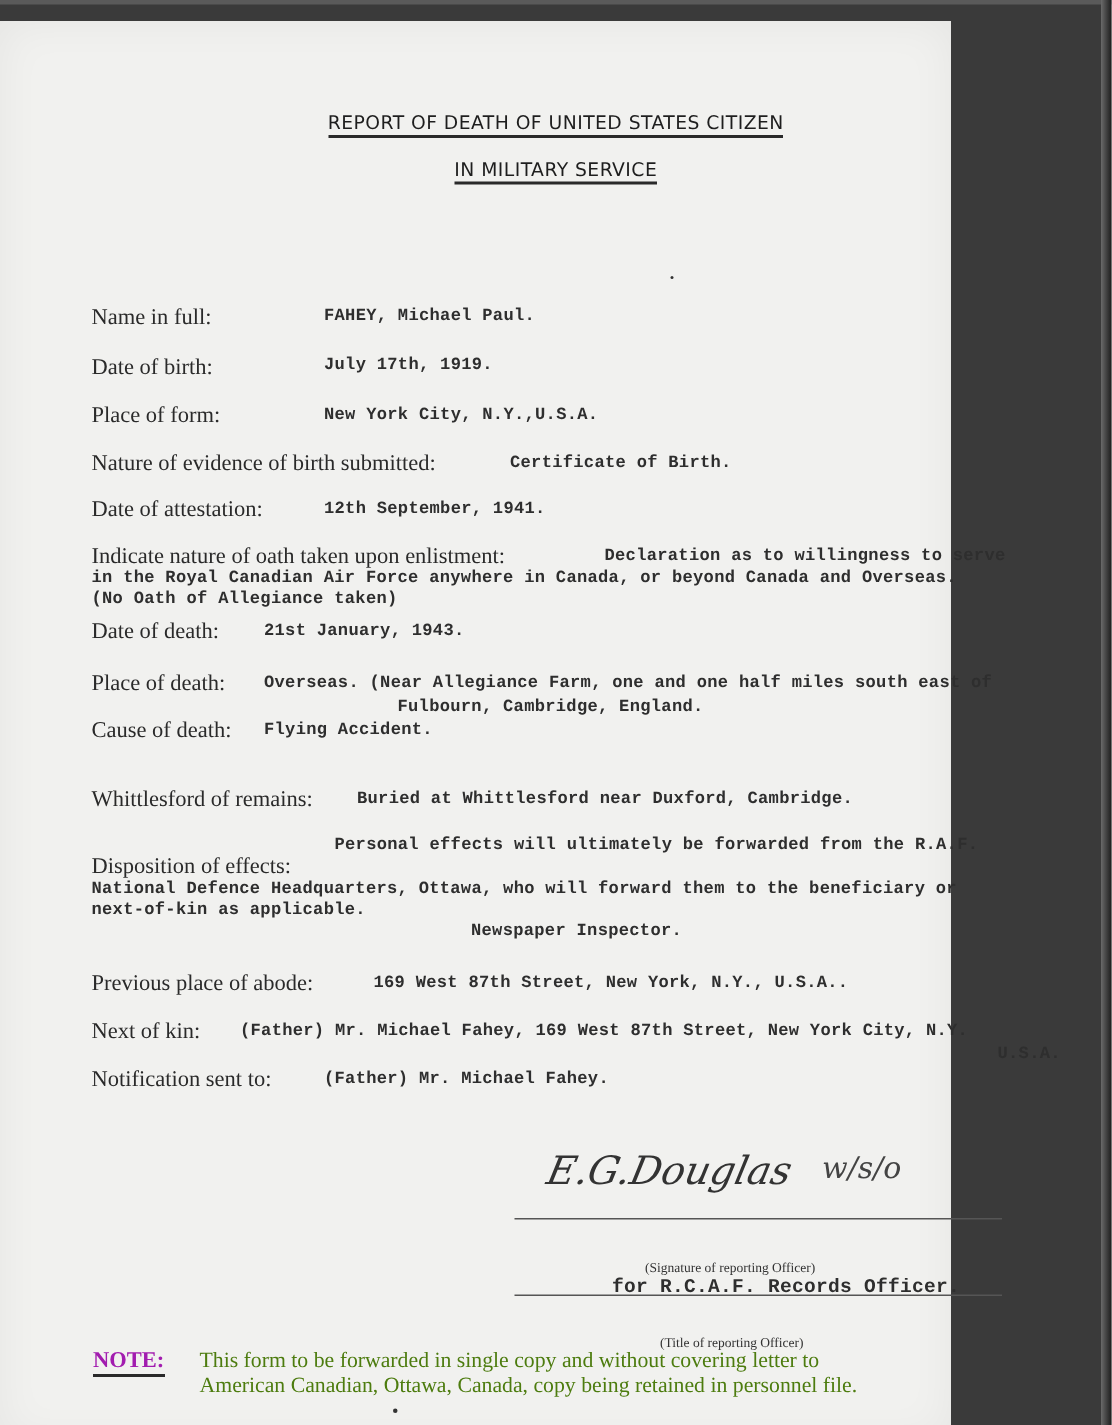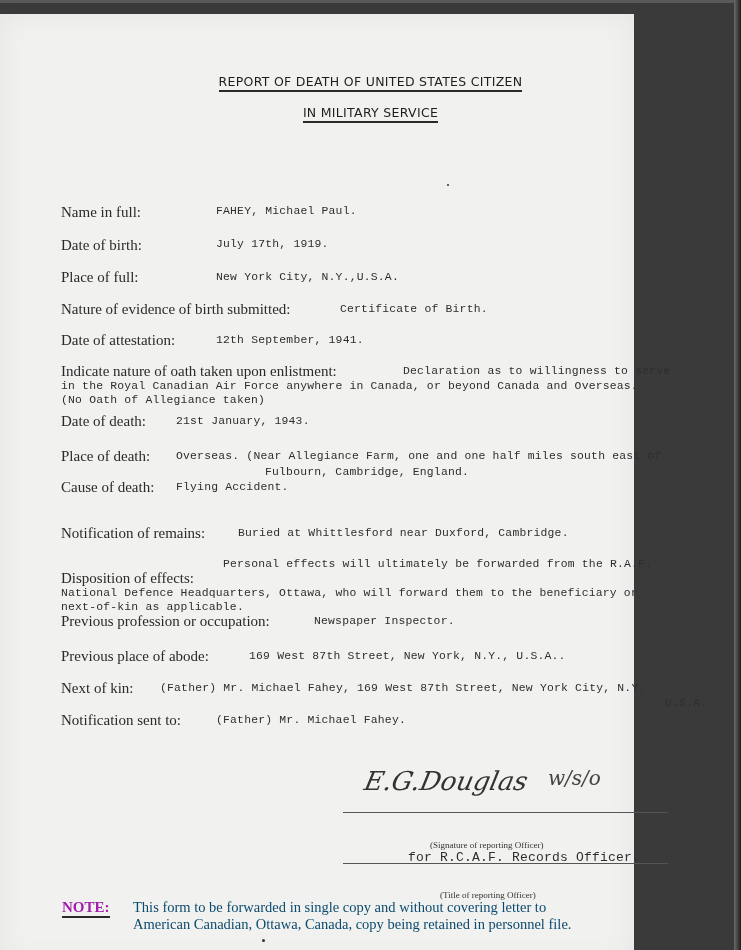--- a/index.html
+++ b/index.html
@@ -29,37 +29,37 @@
   }
   .title span { border-bottom: 2px solid #2a2a2a; padding-bottom: 1px; }
   .t1 { top: 60px; }
   .t2 { top: 91px; }
 
   .row { position: absolute; left: 61px; white-space: nowrap; }
   .lbl {
     font-family: "Liberation Serif", serif; font-size: 15px; color: #2a2a2a;
   }
   .val {
-    font-family: "Liberation Mono", monospace; font-size: 11.4px; font-weight: normal;
+    font-family: "Liberation Mono", monospace; font-size: 11.4px; font-weight: bold;
     color: #2e2e2e; letter-spacing: 0.2px;
   }
   .abs { position: absolute; white-space: nowrap; }
 
   .sigline { position: absolute; border-top: 1px solid #555; }
   .sigcap {
     position: absolute; font-family: "Liberation Serif", serif; font-size: 9px; color: #333; margin-top: 26px;
   }
   .note-lbl {
     position: absolute; left: 62px; top: 885px;
     font-family: "Liberation Serif", serif; font-size: 15px; font-weight: bold; color: #a21caf;
     border-bottom: 2px solid #2a2a2a; line-height: 17px;
   }
   .note-txt {
     position: absolute; left: 133px; top: 885px;
-    font-family: "Liberation Serif", serif; font-size: 14.5px; color: #0c4a6e; line-height: 17px;
+    font-family: "Liberation Serif", serif; font-size: 14.5px; color: #4d7c0f; line-height: 17px;
   }
   .speck { position: absolute; width: 3px; height: 3px; background: #333; border-radius: 50%; }
 </style>
 </head>
 <body>
 
 <div class="edge-top"></div>
 <div class="page">
 
   <div class="title t1"><span>REPORT OF DEATH OF UNITED STATES CITIZEN</span></div>
@@ -69,21 +69,21 @@
     <span class="lbl">Name in full:</span>
   </div>
   <div class="abs val" style="left:216px;top:191px">FAHEY, Michael Paul.</div>
 
   <div class="row" style="top:222px">
     <span class="lbl">Date of birth:</span>
   </div>
   <div class="abs val" style="left:216px;top:224px">July 17th, 1919.</div>
 
   <div class="row" style="top:254px">
-    <span class="lbl">Place of full:</span>
+    <span class="lbl">Place of form:</span>
   </div>
   <div class="abs val" style="left:216px;top:257px">New York City, N.Y.,U.S.A.</div>
 
   <div class="row" style="top:286px">
     <span class="lbl">Nature of evidence of birth submitted:</span>
   </div>
   <div class="abs val" style="left:340px;top:289px">Certificate of Birth.</div>
 
   <div class="row" style="top:317px">
     <span class="lbl">Date of attestation:</span>
@@ -107,34 +107,31 @@
   </div>
   <div class="abs val" style="left:176px;top:436px">Overseas. (Near Allegiance Farm, one and one half miles south east of</div>
   <div class="abs val" style="left:265px;top:452px">Fulbourn, Cambridge, England.</div>
 
   <div class="row" style="top:464px">
     <span class="lbl">Cause of death:</span>
   </div>
   <div class="abs val" style="left:176px;top:467px">Flying Accident.</div>
 
   <div class="row" style="top:510px">
-    <span class="lbl">Notification of remains:</span>
+    <span class="lbl">Whittlesford of remains:</span>
   </div>
   <div class="abs val" style="left:238px;top:513px">Buried at Whittlesford near Duxford, Cambridge.</div>
 
   <div class="abs val" style="left:223px;top:544px">Personal effects will ultimately be forwarded from the R.A.F.</div>
   <div class="row" style="top:555px">
     <span class="lbl">Disposition of effects:</span>
   </div>
   <div class="abs val" style="left:61px;top:573px">National Defence Headquarters, Ottawa, who will forward them to the beneficiary or</div>
   <div class="abs val" style="left:61px;top:587px">next-of-kin as applicable.</div>
 
-  <div class="row" style="top:598px">
-    <span class="lbl">Previous profession or occupation:</span>
-  </div>
   <div class="abs val" style="left:314px;top:601px">Newspaper Inspector.</div>
 
   <div class="row" style="top:633px">
     <span class="lbl">Previous place of abode:</span>
   </div>
   <div class="abs val" style="left:249px;top:636px">169 West 87th Street, New York, N.Y., U.S.A..</div>
 
   <div class="row" style="top:665px">
     <span class="lbl">Next of kin:</span>
   </div>

